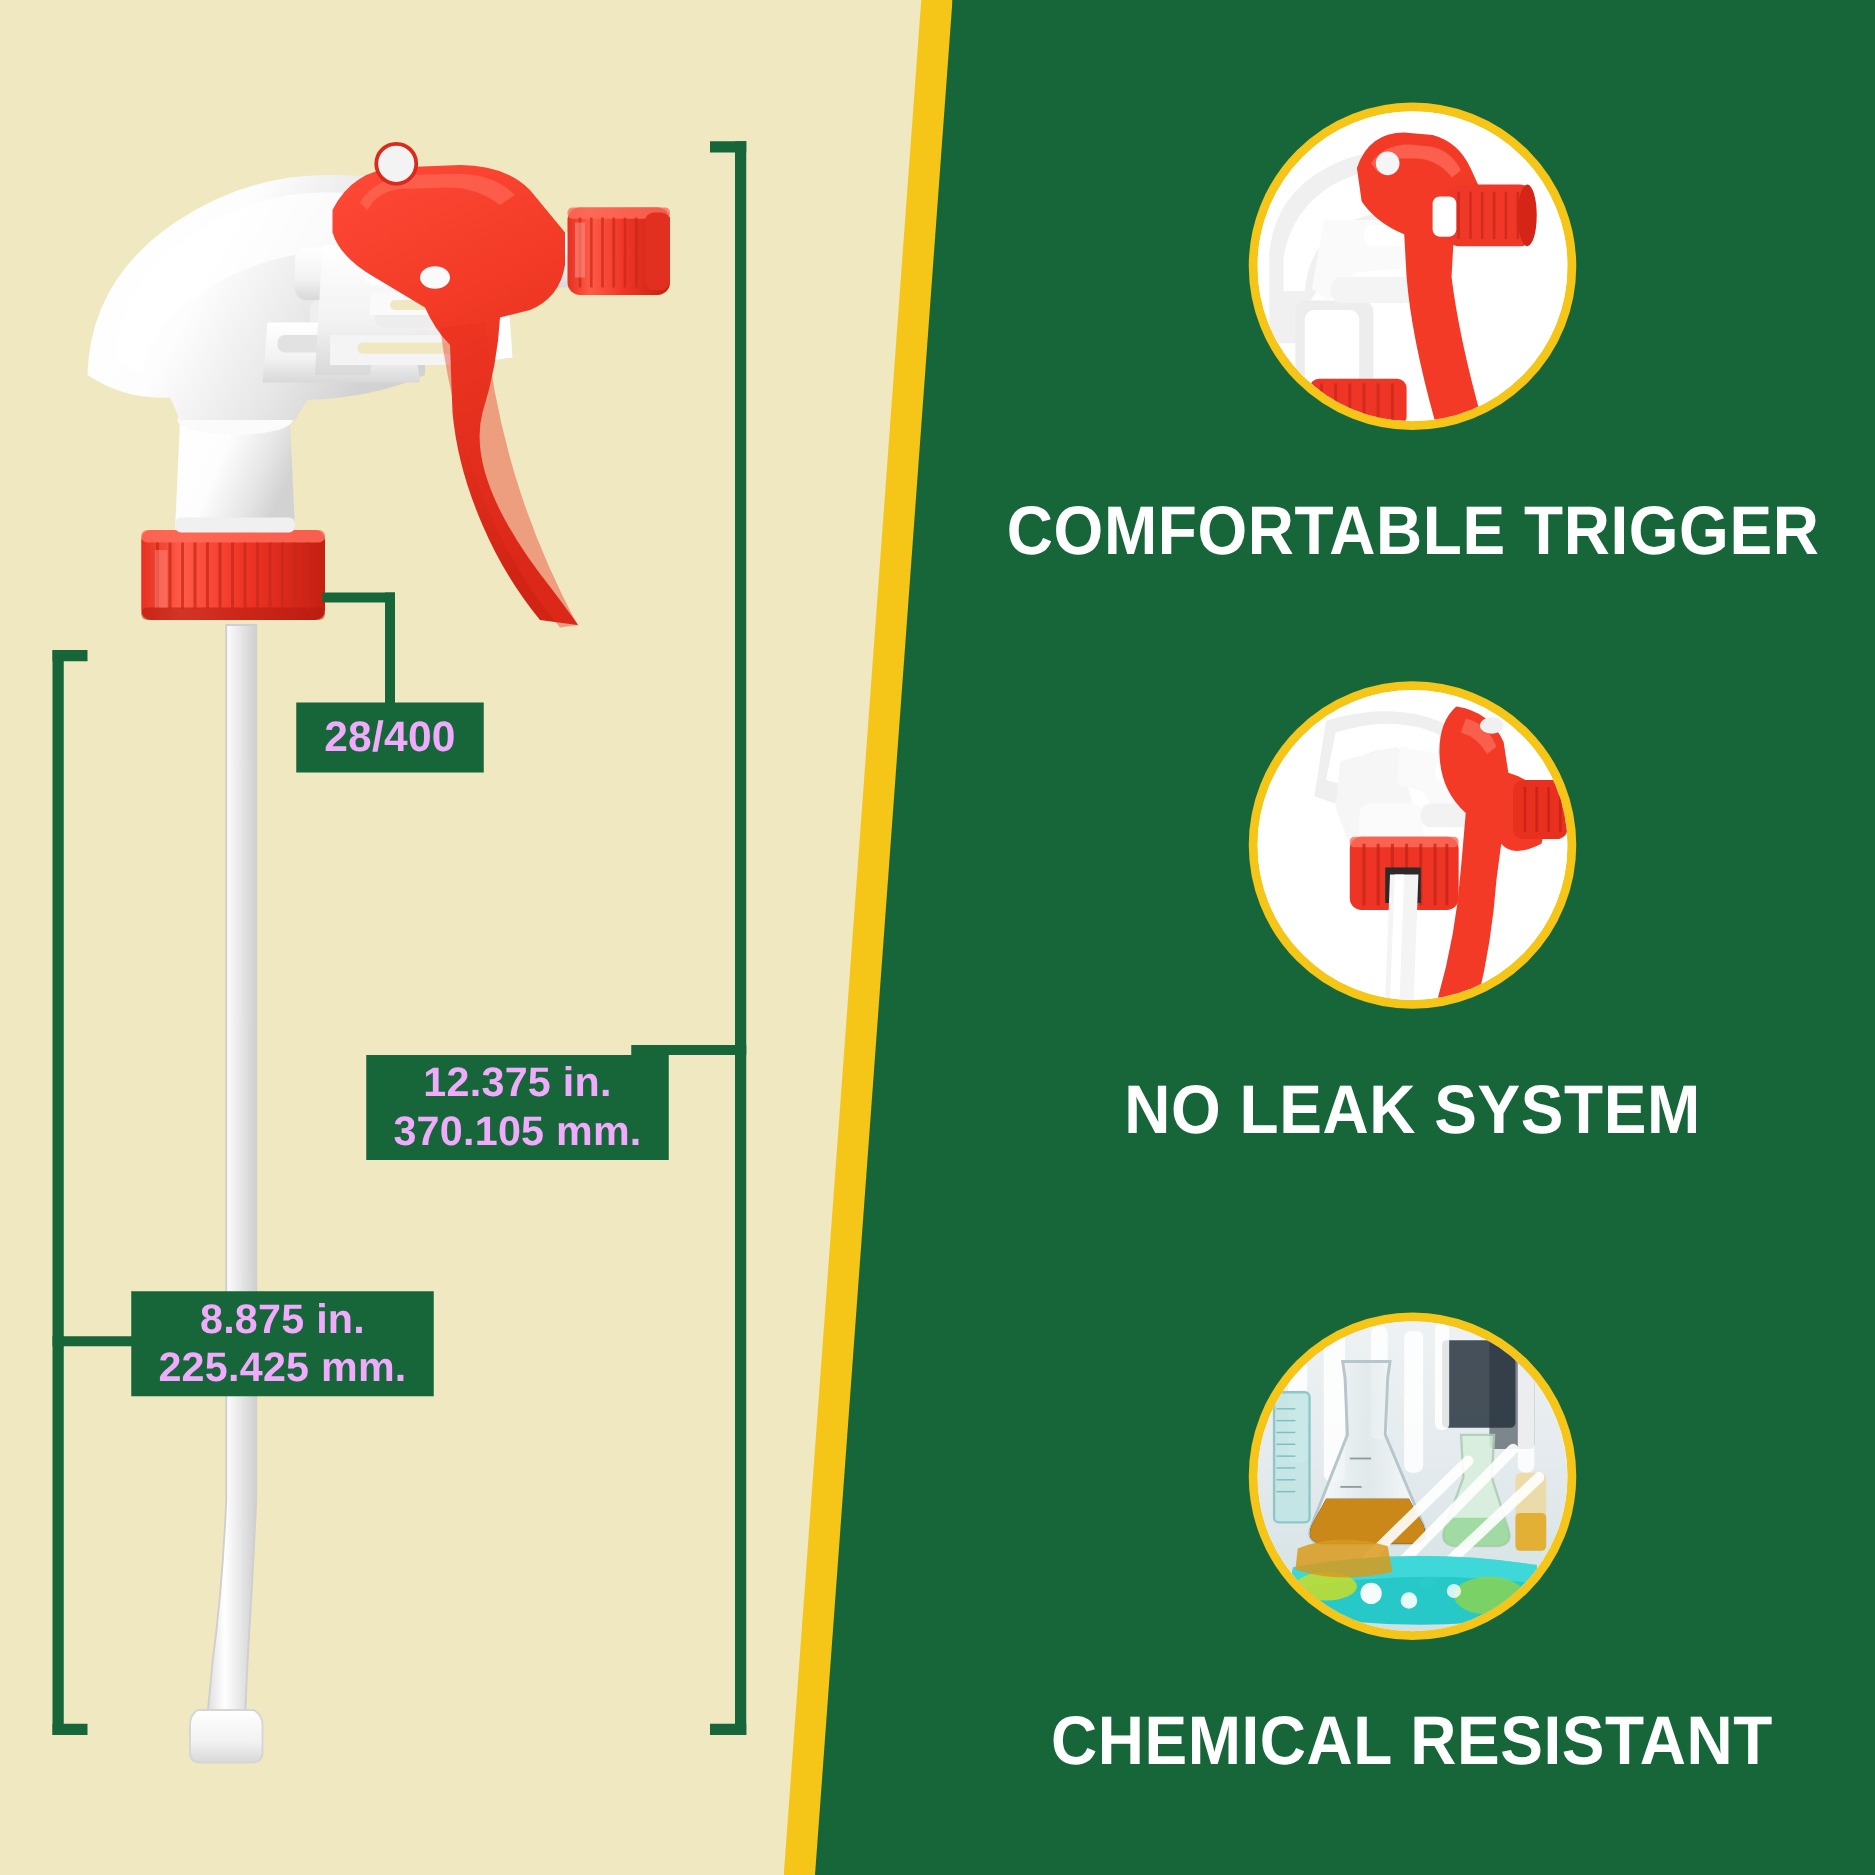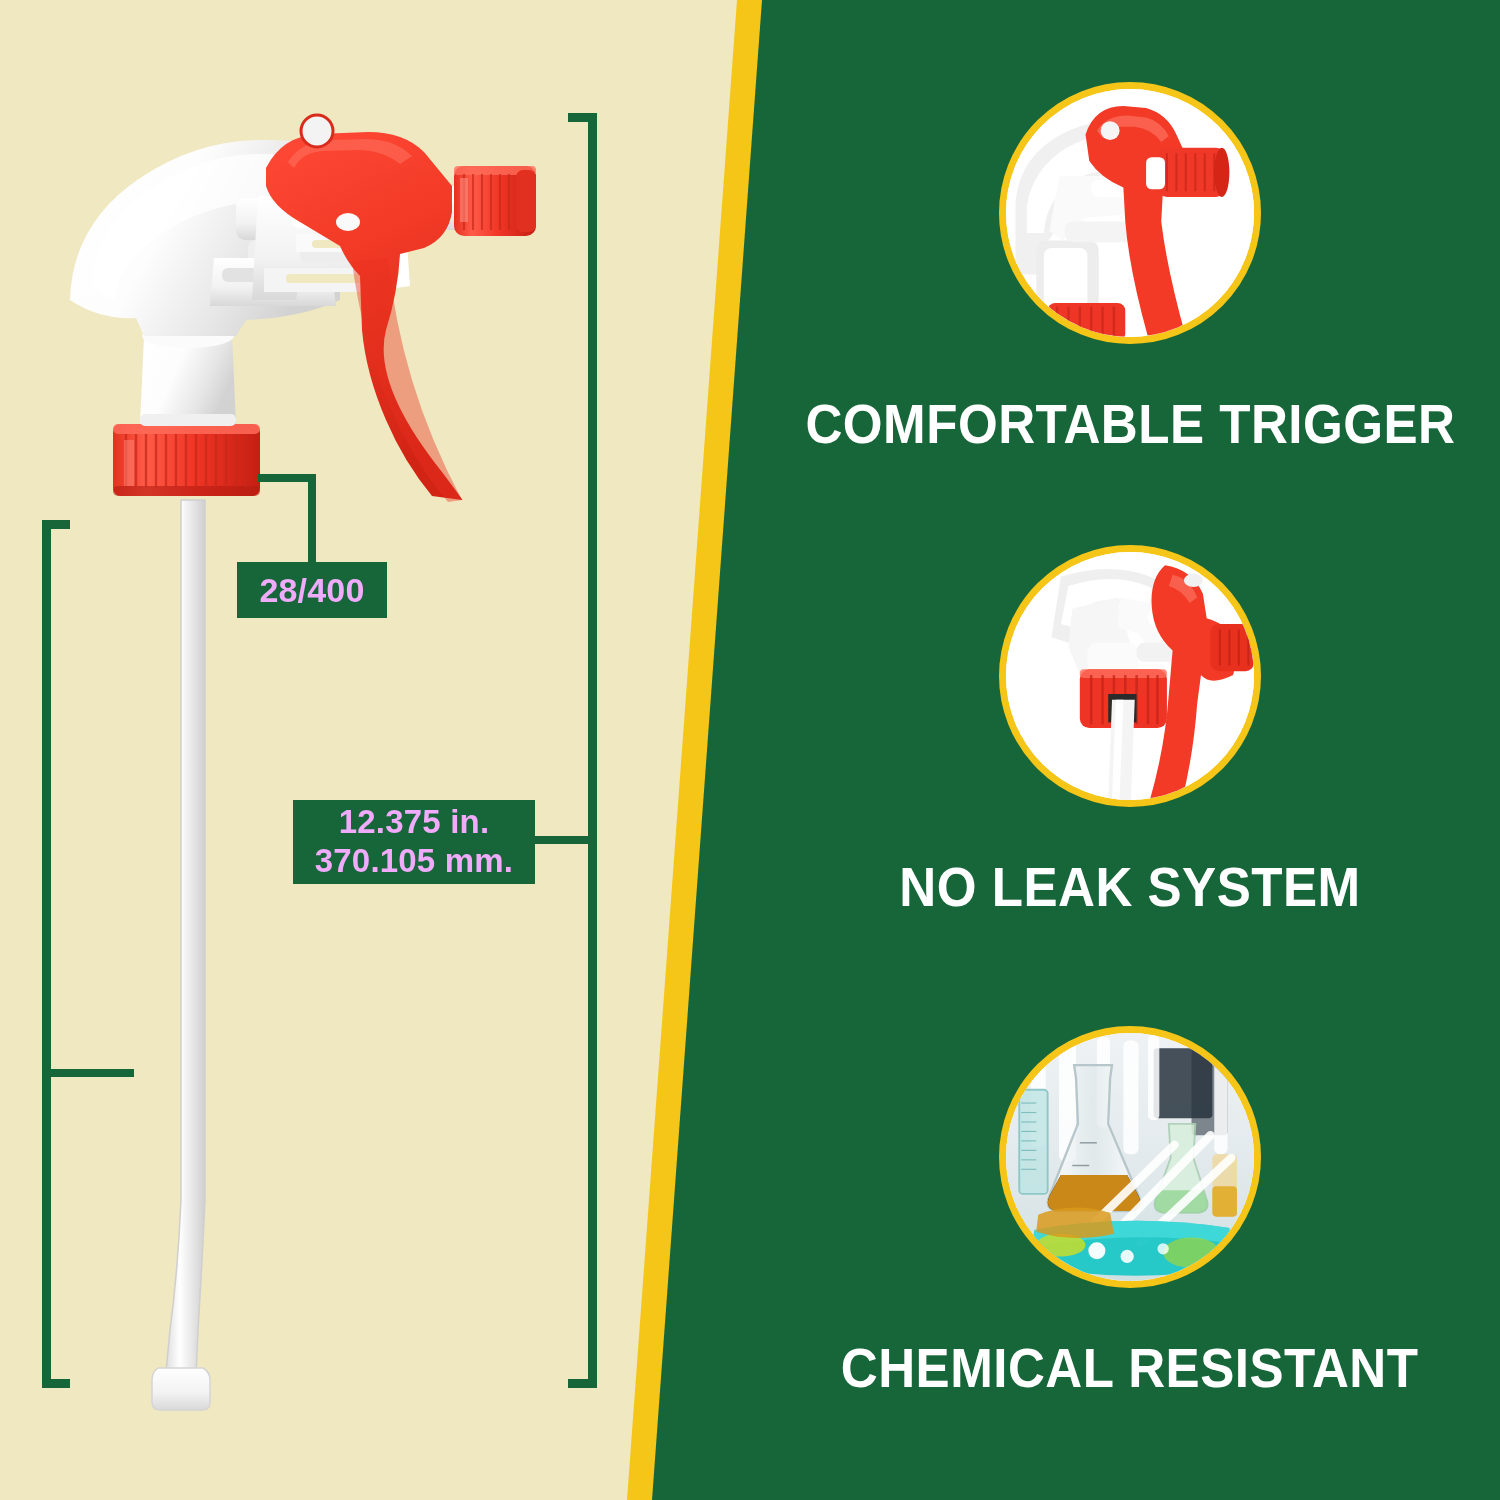--- a/index.html
+++ b/index.html
@@ -68,21 +68,21 @@
     flex-direction: column;
     align-items: center;
     justify-content: center;
   }
   .dim-28 {
     left: 237px; top: 562px;
     width: 150px; height: 56px;
     font-size: 34px;
   }
   .dim-12 {
-    left: 293px; top: 800px;
+    left: 293px; top: 844px;
     width: 242px; height: 84px;
     font-size: 33px;
   }
   .dim-8 {
     left: 105px; top: 1033px;
     width: 242px; height: 84px;
     font-size: 33px;
   }
   .dim-line { display: block; }
 
@@ -91,21 +91,21 @@
     position: absolute;
     left: 760px;
     width: 740px;
     display: flex;
     flex-direction: column;
     align-items: center;
     gap: 12px;
   }
   .f1 { top: 82px; }
   .f2 { top: 545px; }
-  .f3 { top: 1026px; }
+  .f3 { top: 1050px; }
 
   .circle {
     width: 262px; height: 262px;
     border-radius: 50%;
     border: 7px solid #f5c518;
     overflow: hidden;
     position: relative;
     background: #ffffff;
   }
   .feature-title {
@@ -285,20 +285,24 @@
 
   <div class="dim-label dim-28">
     <span class="dim-line">28/400</span>
   </div>
 
   <div class="dim-label dim-12">
     <span class="dim-line">12.375 in.</span>
     <span class="dim-line">370.105 mm.</span>
   </div>
 
+  <div class="dim-label dim-8">
+    <span class="dim-line">8.875 in.</span>
+    <span class="dim-line">225.425 mm.</span>
+  </div>
 
   <div class="panel-right"></div>
   <div class="divider-stripe"></div>
 
   <div class="feature f1">
     <div class="circle">
       <svg viewBox="0 0 262 262">
         <rect width="262" height="262" fill="#ffffff"></rect>
         <g>
 

